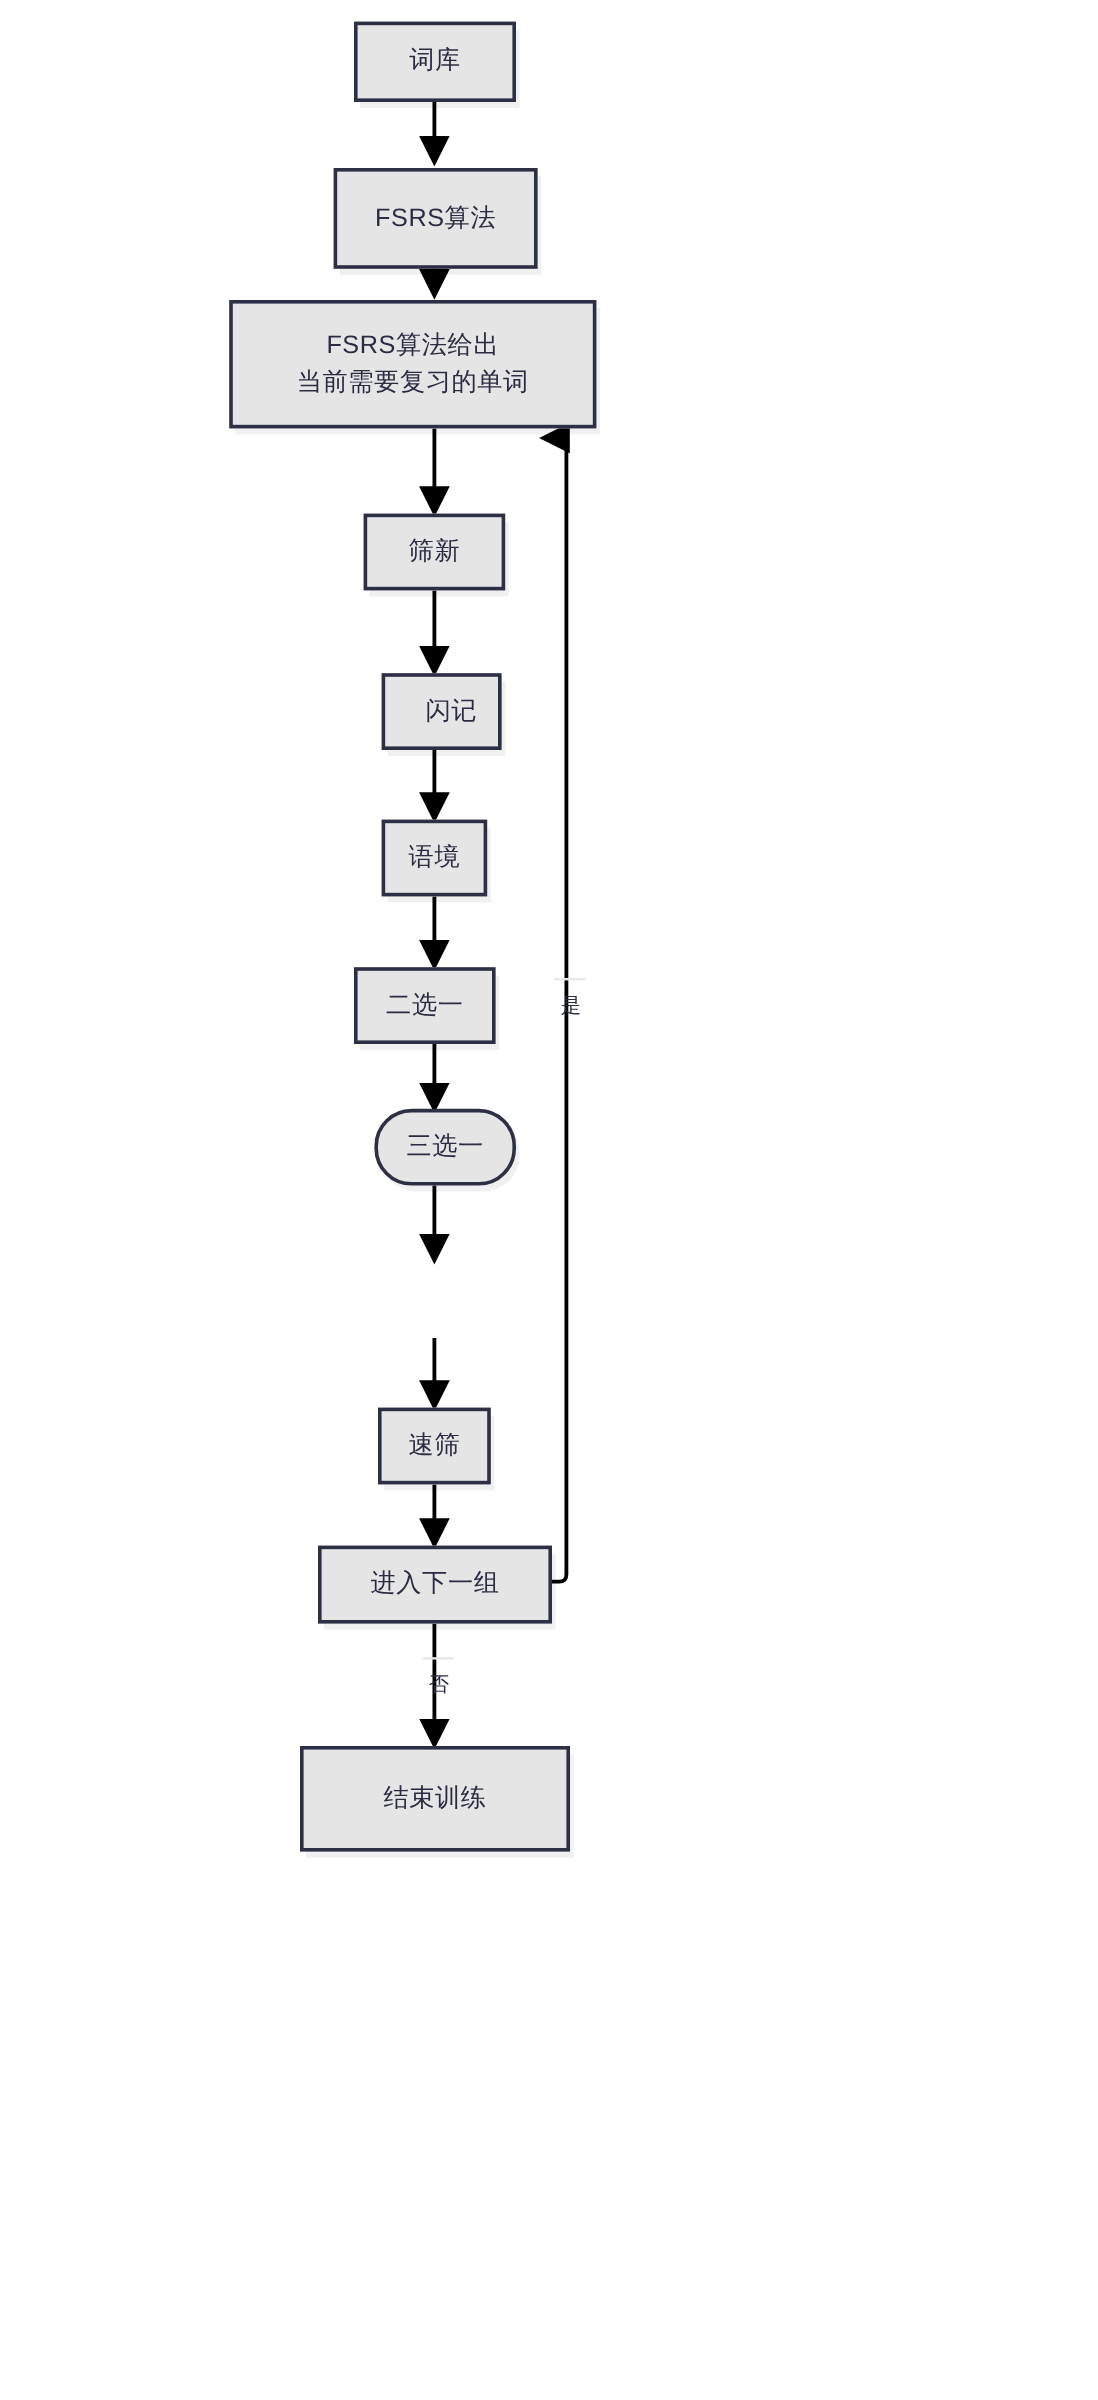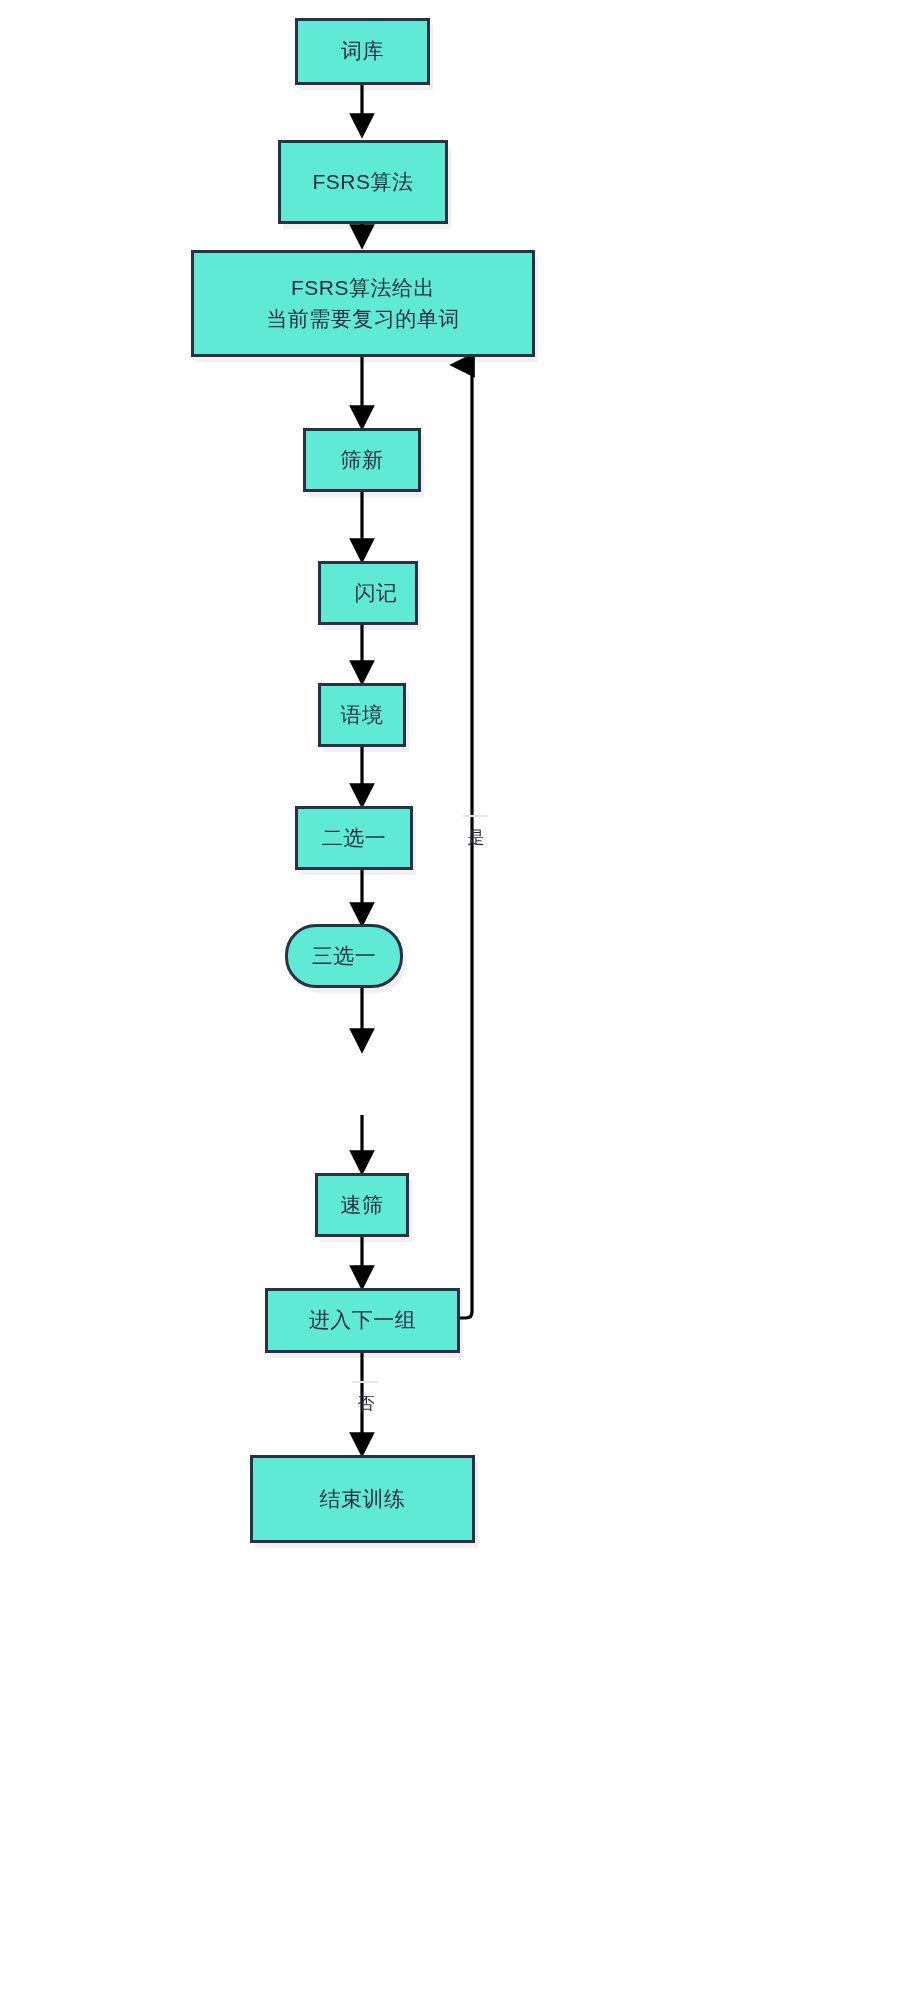--- a/index.html
+++ b/index.html
@@ -23,21 +23,21 @@
     position: absolute;
     left: 0;
     top: 0;
     width: 915px;
     height: 2000px;
     pointer-events: none;
   }
   .node {
     position: absolute;
     box-sizing: border-box;
-    background: #5eead4;
+    background: #e5e5e5;
     border: 3px solid #2d2f45;
     color: #2a2c42;
     display: flex;
     align-items: center;
     justify-content: center;
     text-align: center;
     line-height: 1.45;
     font-size: 21px;
     letter-spacing: 0.5px;
     box-shadow: 4px 6px 0 -1px rgba(0,0,0,0.06);
@@ -103,21 +103,21 @@
   </svg>
 
   <div class="node" style="left:295px; top:18px; width:135px; height:67px;">
     <span class="node-text">词库</span>
   </div>
 
   <div class="node" style="left:278px; top:140px; width:170px; height:84px;">
     <span class="node-text">FSRS算法</span>
   </div>
 
-  <div class="node" style="left:191px; top:250px; width:344px; height:107px;">
+  <div class="node" style="left:191px; top:250px; width:306px; height:107px;">
     <span class="node-text">
       <span class="l1">FSRS算法给出</span>
       <span class="l2">当前需要复习的单词</span>
     </span>
   </div>
 
   <div class="node" style="left:303px; top:428px; width:118px; height:64px;">
     <span class="node-text">筛新</span>
   </div>
 
@@ -126,21 +126,21 @@
   </div>
 
   <div class="node" style="left:318px; top:683px; width:88px; height:64px;">
     <span class="node-text">语境</span>
   </div>
 
   <div class="node" style="left:295px; top:806px; width:118px; height:64px;">
     <span class="node-text">二选一</span>
   </div>
 
-  <div class="node" style="left:285px; top:924px; width:118px; height:64px;border-radius:31px;">
+  <div class="node" style="left:312px; top:924px; width:118px; height:64px;border-radius:31px;">
     <span class="node-text">三选一</span>
   </div>
 
 
   <div class="node" style="left:315px; top:1173px; width:94px; height:64px;">
     <span class="node-text">速筛</span>
   </div>
 
   <div class="node" style="left:265px; top:1288px; width:195px; height:65px;">
     <span class="node-text">进入下一组</span>

